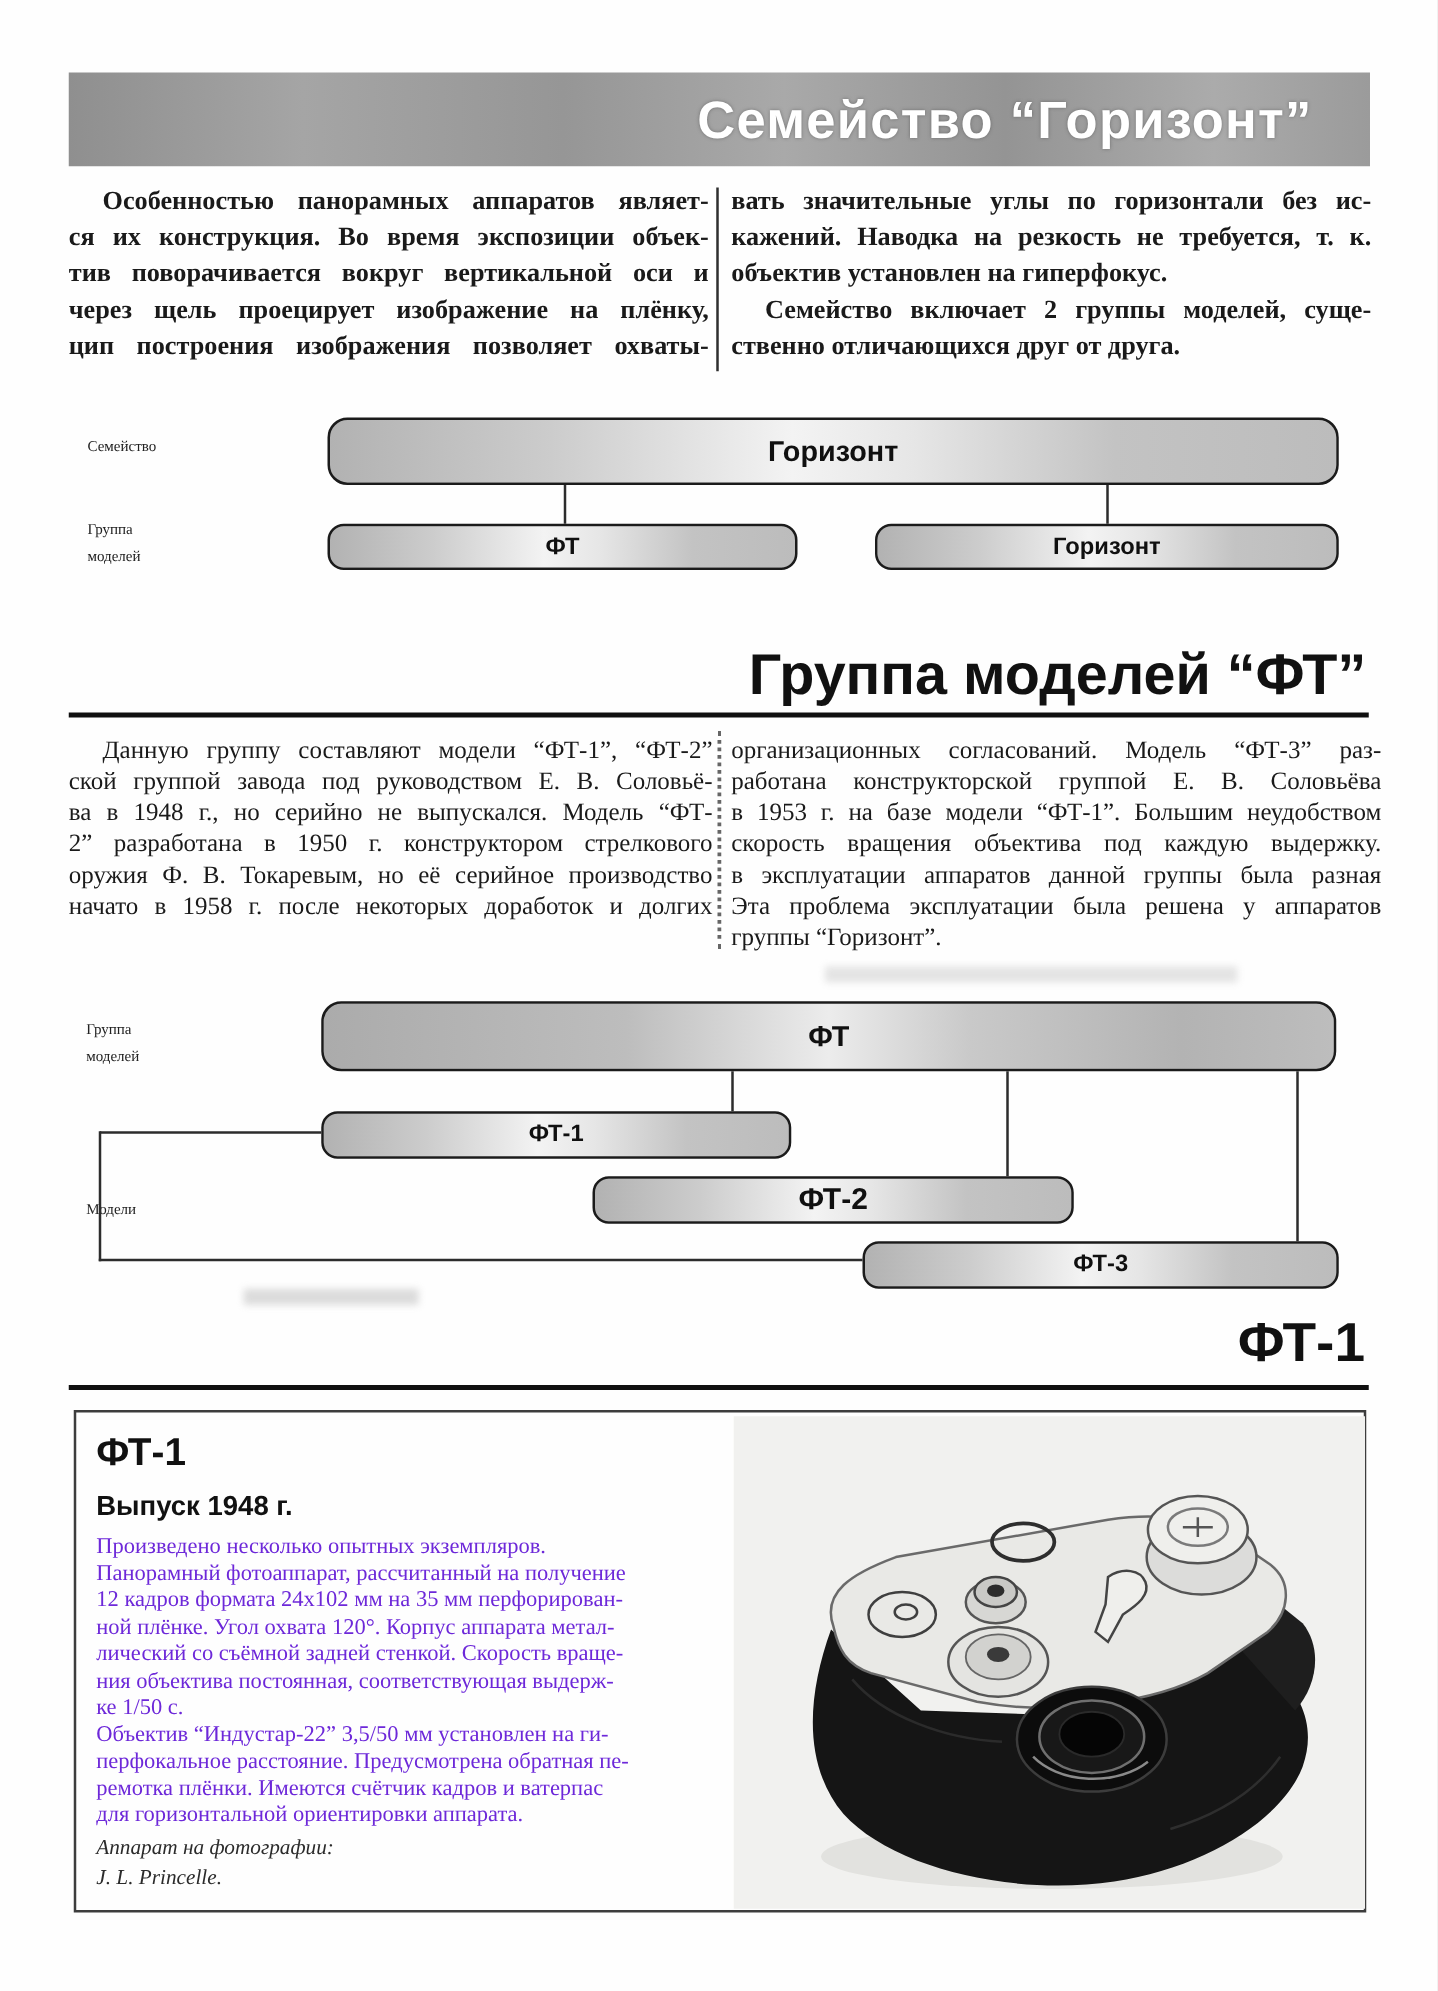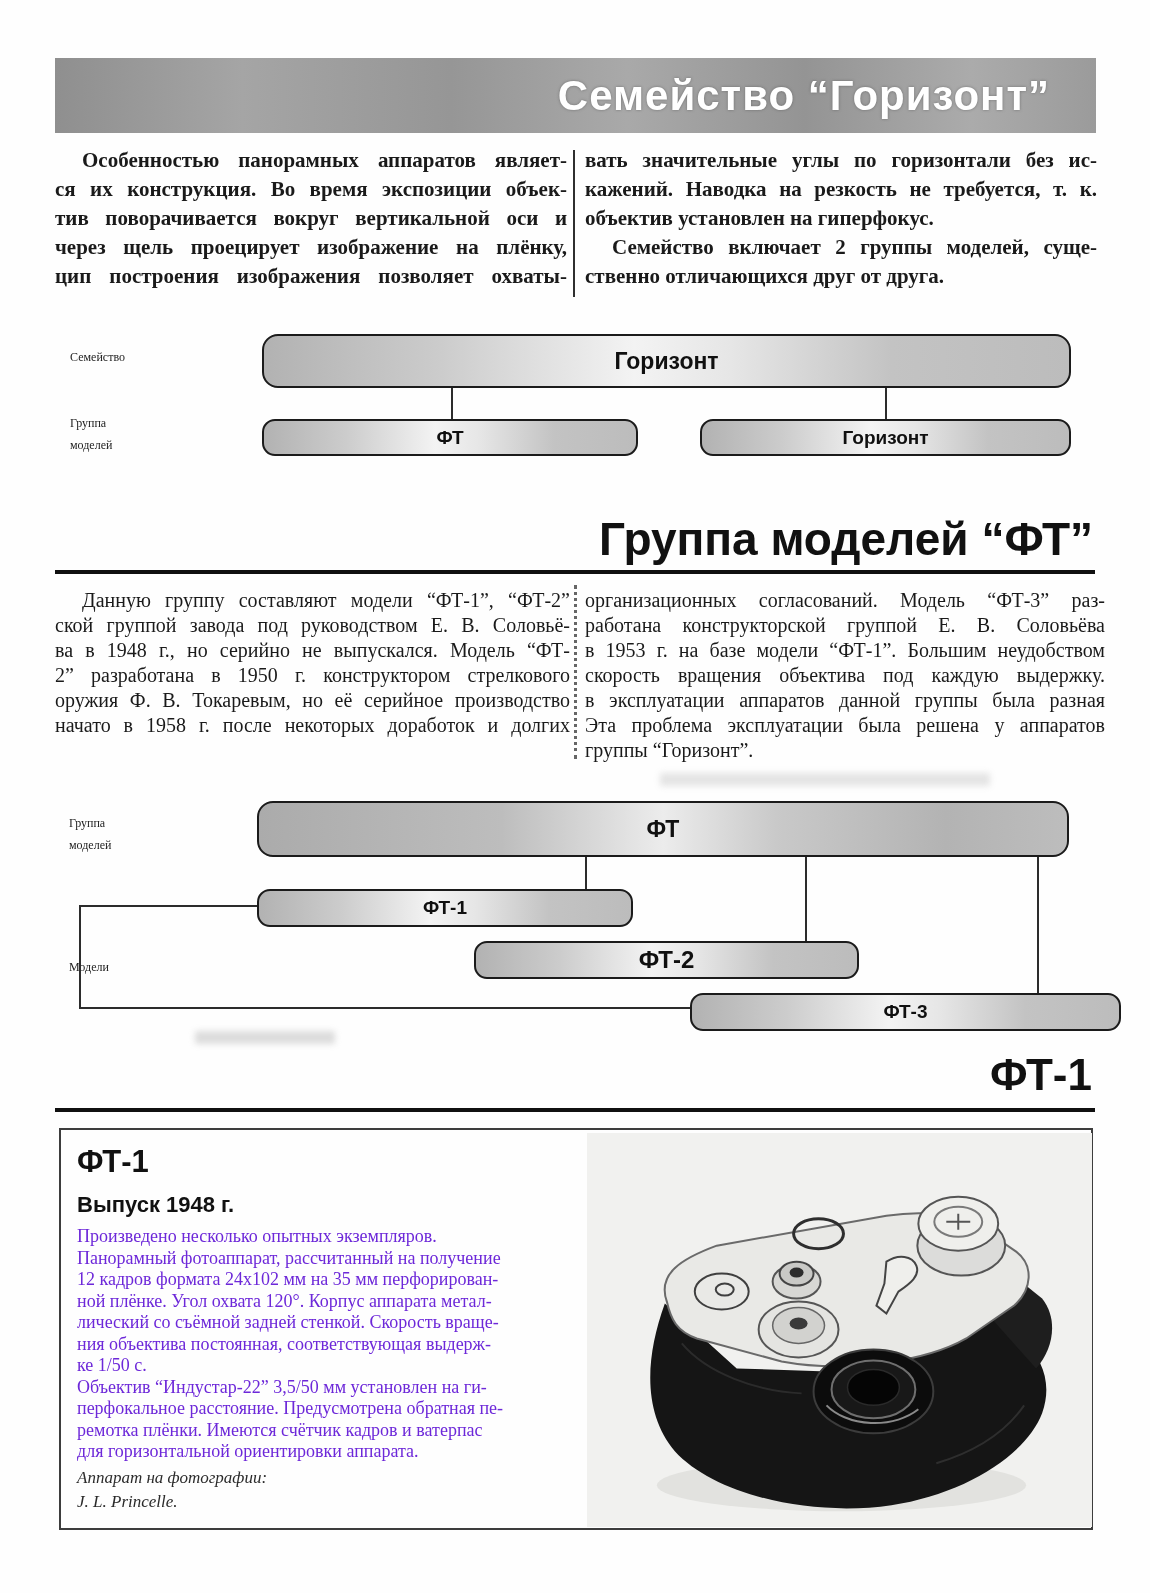--- a/index.html
+++ b/index.html
@@ -128,21 +128,21 @@
   <div class="abs conn" style="left:585px;top:857px;width:2px;height:32px;"></div>
   <div class="abs conn" style="left:805px;top:857px;width:2px;height:84px;"></div>
   <div class="abs conn" style="left:1037px;top:857px;width:2px;height:136px;"></div>
 
   <div class="abs pill" style="left:257px;top:889px;width:376px;height:38px;border-radius:13px;">
     <span class="pill-label" style="font-size:19px;">ФТ-1</span>
   </div>
   <div class="abs pill" style="left:474px;top:941px;width:385px;height:38px;border-radius:13px;">
     <span class="pill-label" style="font-size:24px;">ФТ-2</span>
   </div>
-  <div class="abs pill" style="left:690px;top:993px;width:431px;height:38px;border-radius:13px;">
+  <div class="abs pill" style="left:690px;top:993px;width:381px;height:38px;border-radius:13px;">
     <span class="pill-label" style="font-size:19px;">ФТ-3</span>
   </div>
 
   <div class="abs conn" style="left:80px;top:905px;width:177px;height:2px;"></div>
   <div class="abs conn" style="left:79px;top:905px;width:2px;height:104px;"></div>
   <div class="abs conn" style="left:79px;top:1007px;width:611px;height:2px;"></div>
 
   <div class="abs big-heading" style="left:55px;top:1050px;width:1037px;font-size:44px;">ФТ-1</div>
   <div class="abs rule" style="left:55px;top:1108px;width:1040px;height:4px;"></div>
 

